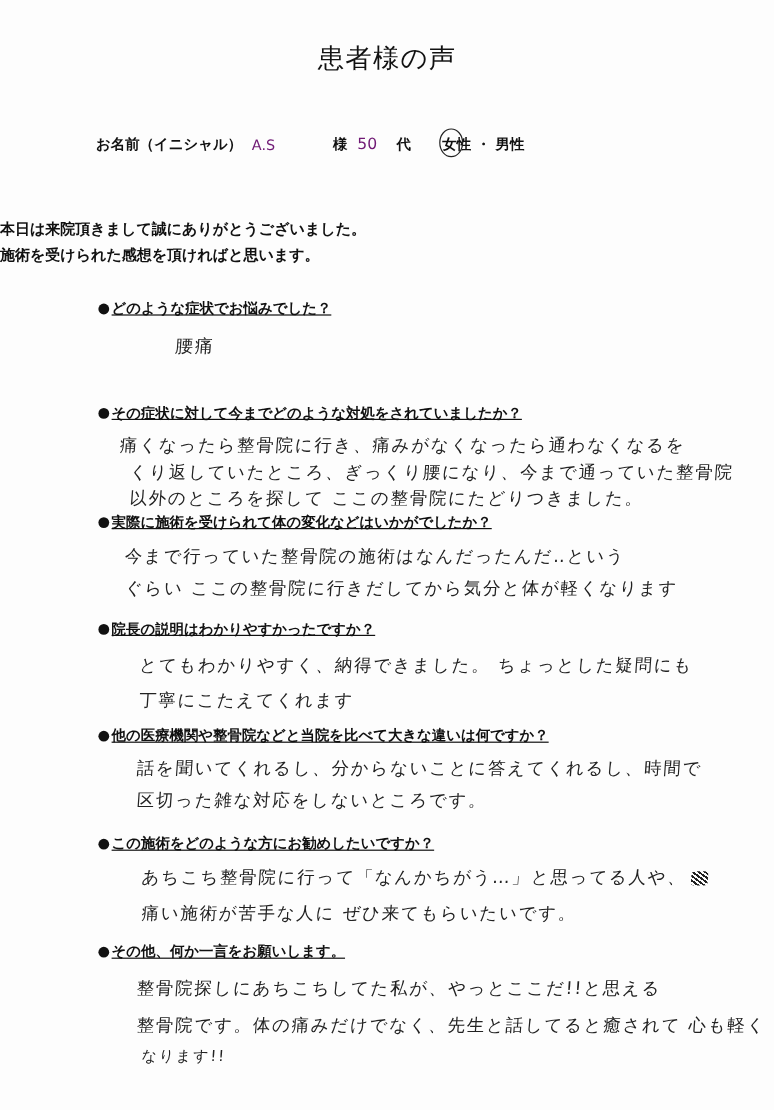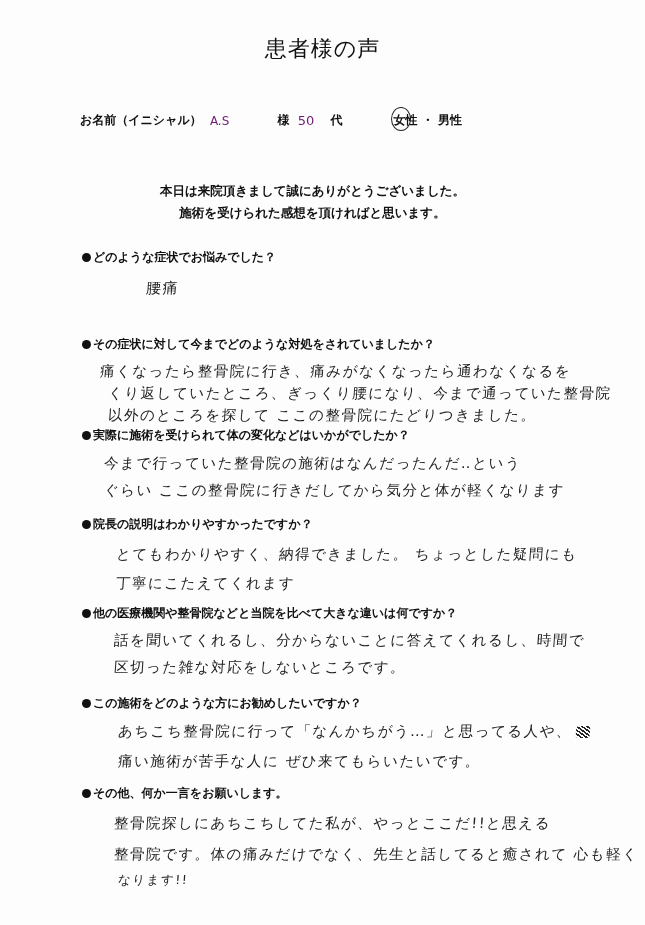--- a/index.html
+++ b/index.html
@@ -23,25 +23,25 @@
     .name-row span { display: inline-block; vertical-align: middle; }
     .hw { font-family: "DejaVu Sans", "Liberation Sans", sans-serif; font-weight: normal; color: #701a75; }
     .circled {
       position: relative; display: inline-block;
     }
     .circled::before {
       content: ""; position: absolute; left: -3px; top: -5px; width: 18px; height: 22px;
       border: 1.3px solid #222; border-radius: 50%;
     }
     .intro {
-      position: absolute; top: 180px; left: 0; width: 625px; text-align: center;
+      position: absolute; top: 180px; left: 0; width: 625px; 
       font-size: 12.5px; font-weight: bold; line-height: 22px;
     }
     .q {
-      position: absolute; left: 82px; font-size: 12px; font-weight: bold; white-space: nowrap;
+      position: absolute; left: 82px; font-size: 12px; font-weight: bold; white-space: nowrap; text-decoration: underline;
     }
     .q::before {
       content: ""; display: inline-block; width: 9px; height: 9px; border-radius: 50%;
       background: #111; margin-right: 2px; vertical-align: -1px;
     }
     .a {
       position: absolute; font-family: "DejaVu Sans", "Liberation Sans", sans-serif;
       font-size: 14.5px; color: #222; letter-spacing: 1.5px; white-space: nowrap;
       font-weight: normal; transform: skewX(-4deg);
     }
@@ -60,21 +60,21 @@
 <div class="page">
 
   <div class="title">患者様の声</div>
 
   <div class="name-row">
     <span>お名前（イニシャル）</span>
     <span class="hw" style="margin-left:4px;">A.S</span>
     <span style="margin-left:44px;">様</span>
     <span class="hw" style="margin-left:4px;font-size:13px;">50</span>
     <span style="margin-left:12px;">代</span>
-    <span class="circled" style="margin-left:47px;">女性</span>
+    <span class="circled" style="margin-left:22px;">女性</span>
     <span>・</span>
     <span>男性</span>
   </div>
 
   <div class="intro">
     <div>本日は来院頂きまして誠にありがとうございました。</div>
     <div>施術を受けられた感想を頂ければと思います。</div>
   </div>
 
   <div class="q" style="top:249px;">どのような症状でお悩みでした？</div>

